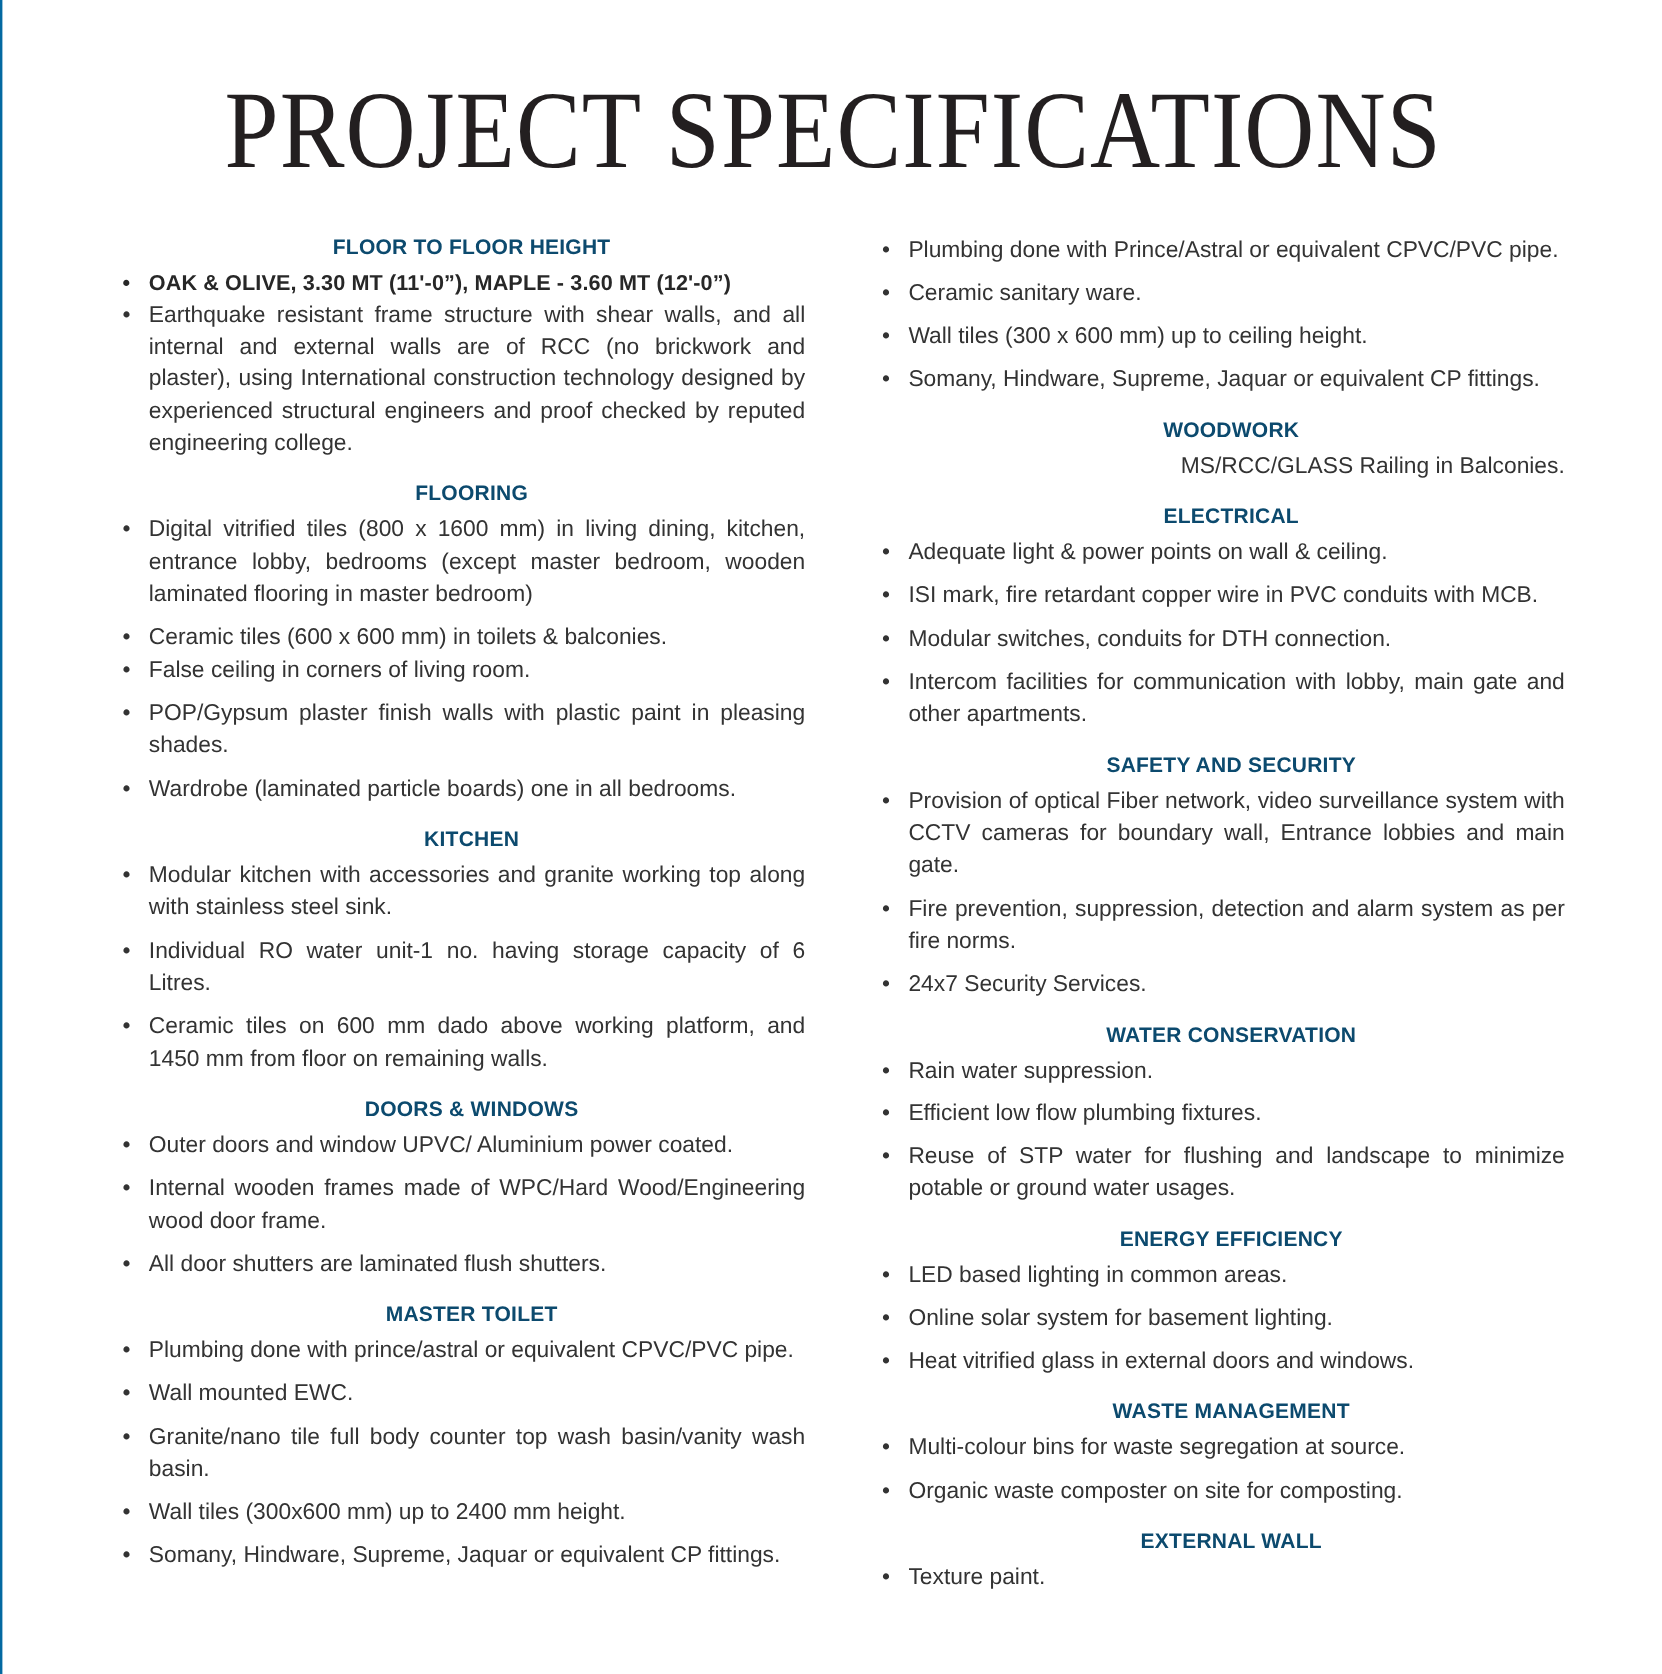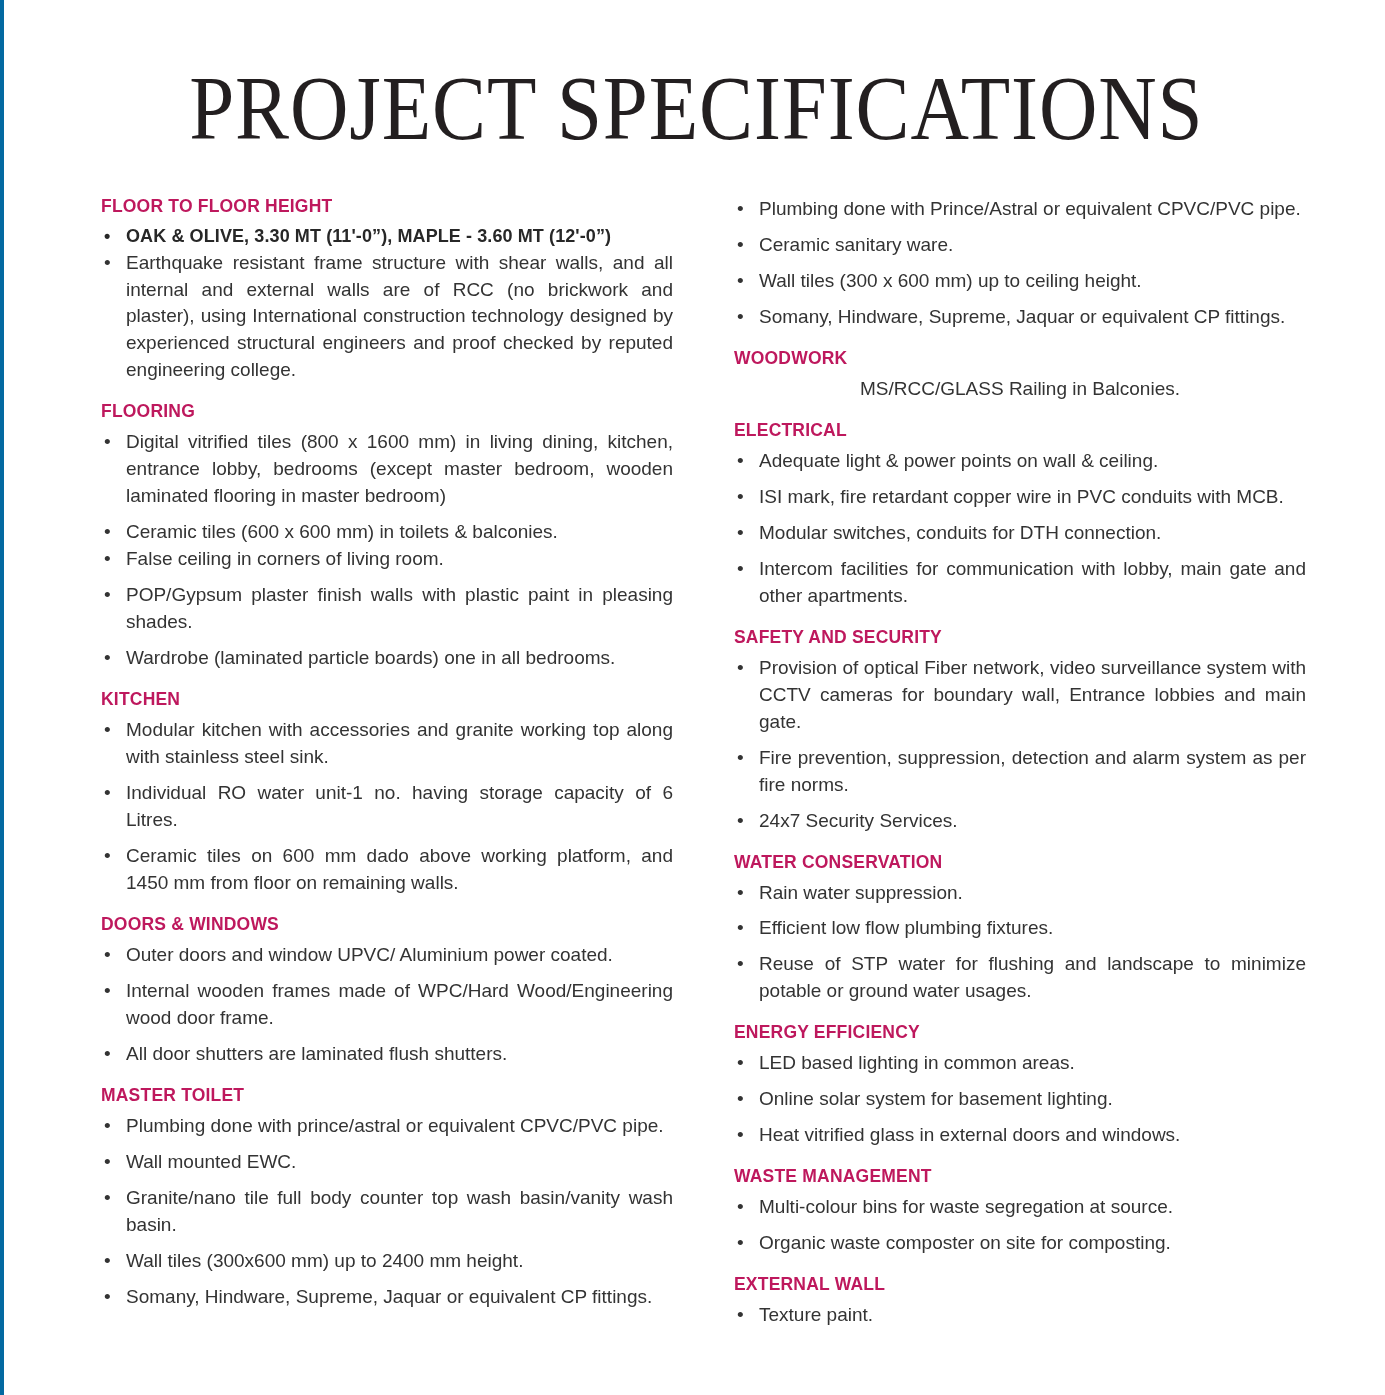--- a/index.html
+++ b/index.html
@@ -6,21 +6,21 @@
     margin: 0;
     padding: 0;
     background: #ffffff;
   }
   .page {
     position: relative;
     width: 1385px;
     height: 1395px;
     background: #ffffff;
     box-sizing: border-box;
-    border-left: 4px solid #0369a1;
+    border-left: 2px solid #0369a1;
     overflow: hidden;
     font-family: "Liberation Sans", sans-serif;
   }
 
   
   .title-wrap {
     position: absolute;
     left: 0;
     top: 62px;
     width: 1385px;
@@ -56,23 +56,24 @@
   }
 
   .section {
     margin-bottom: 0;
   }
   .sec-head {
     font-family: "Liberation Sans", sans-serif;
     font-weight: bold;
     font-size: 17.5px;
     letter-spacing: 0.2px;
-    color: #be185d;
-    margin: 0 0 7px 0;
+    color: #0c4a6e;
+    margin: 0 0 7px 16px;
     padding-top: 17px;
+    text-align: center;
   }
   .section:first-child .sec-head {
     padding-top: 0;
   }
 
   ul.items {
     list-style: none;
     margin: 0;
     padding: 0;
   }
@@ -109,21 +110,21 @@
     font-size: 18px;
     letter-spacing: 0.1px;
     color: #272727;
   }
   
   p.plain {
     margin: 0 0 0 0;
     font-size: 19px;
     line-height: 1.42;
     color: #333333;
-    text-align: center;
+    text-align: right;
   }
 </style>
 </head>
 <body>
 
 <div class="page">
 
   <div class="title-wrap">
     <div class="doc-title">PROJECT SPECIFICATIONS</div>
   </div>

